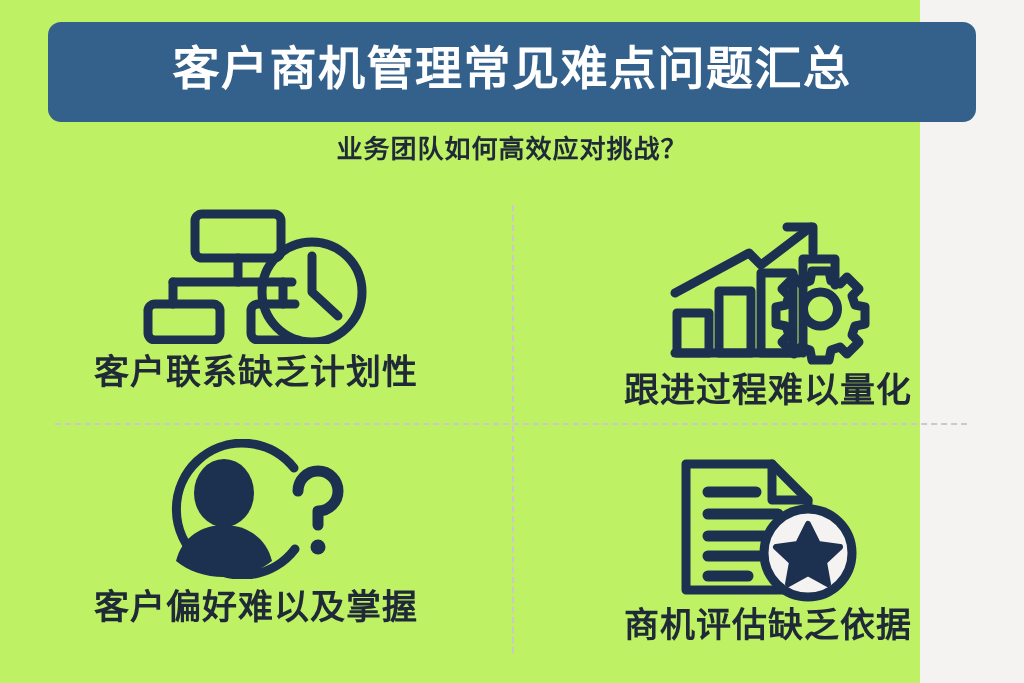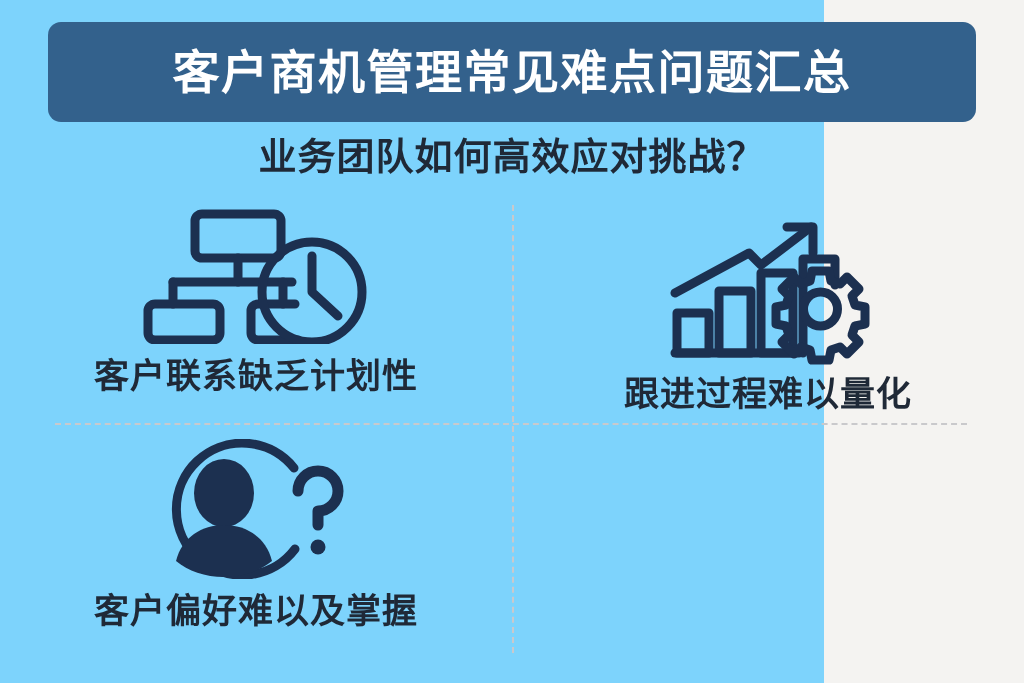--- a/index.html
+++ b/index.html
@@ -12,24 +12,25 @@
     height: 683px;
     background: #f4f3f1;
     font-family: "Liberation Sans", "DejaVu Sans", sans-serif;
     overflow: hidden;
     position: relative;
     -webkit-font-smoothing: antialiased;
   }
 
   #poster {
     position: relative;
-    width: 824px;
+    width: 920px;
     height: 683px;
-    background: #7dd3fc;
+    background: #bef264;
     box-sizing: border-box;
+    font-family: Liberation Mono, monospace;
   }
 
   
   .title-bar {
     position: absolute;
     left: 48px;
     top: 22px;
     width: 928px;
     height: 100px;
     background: #33618c;
@@ -49,21 +50,21 @@
   }
 
   
   .subtitle {
     position: absolute;
     left: 0;
     top: 138px;
     width: 1024px;
     text-align: center;
     color: #1f2937;
-    font-size: 38px;
+    font-size: 26px;
     font-weight: bold;
     letter-spacing: 1px;
     line-height: 1;
     white-space: nowrap;
   }
 
   
   .divider-h {
     position: absolute;
     left: 55px;
@@ -200,15 +201,36 @@
           <path d="M28 122 c6 -24 26 -36 48 -36 c22 0 42 12 48 36 c-12 10 -29 16 -48 16 c-19 0 -36 -6 -48 -16 z" fill="#1c3050" stroke="none"></path>
 
           <path d="M150 52 a20 20 0 1 1 20 20 v14" stroke-width="11"></path>
 
           <circle cx="170" cy="108" r="7.5" fill="#1c3050" stroke="none"></circle>
         </svg>
       </div>
       <div class="cell-label">客户偏好难以及掌握</div>
     </div>
 
+    <div class="cell cell-bottom">
+      <div class="icon-box">
+        <svg width="200" height="150" viewBox="0 0 200 150" fill="none" stroke="#1c3050" stroke-width="9" stroke-linecap="round" stroke-linejoin="round">
+
+          <path d="M18 12 h86 l36 36 v90 h-122 z"></path>
+
+          <path d="M104 12 v36 h36"></path>
+
+          <path d="M40 40 H88" stroke-width="11"></path>
+          <path d="M40 62 H110" stroke-width="11"></path>
+          <path d="M40 84 H96" stroke-width="11"></path>
+          <path d="M40 104 H92" stroke-width="11"></path>
+          <path d="M40 124 H80" stroke-width="11"></path>
+
+          <circle cx="140" cy="101" r="44" fill="#f4f3f1"></circle>
+
+          <path d="M140 72 l10 20 l22 3 l-16 15 l4 22 l-20 -11 l-20 11 l4 -22 l-16 -15 l22 -3 z" fill="#1c3050" stroke="#1c3050" stroke-width="6"></path>
+        </svg>
+      </div>
+      <div class="cell-label">商机评估缺乏依据</div>
+    </div>
 
   </div>
 </div>
 
 </body></html>

